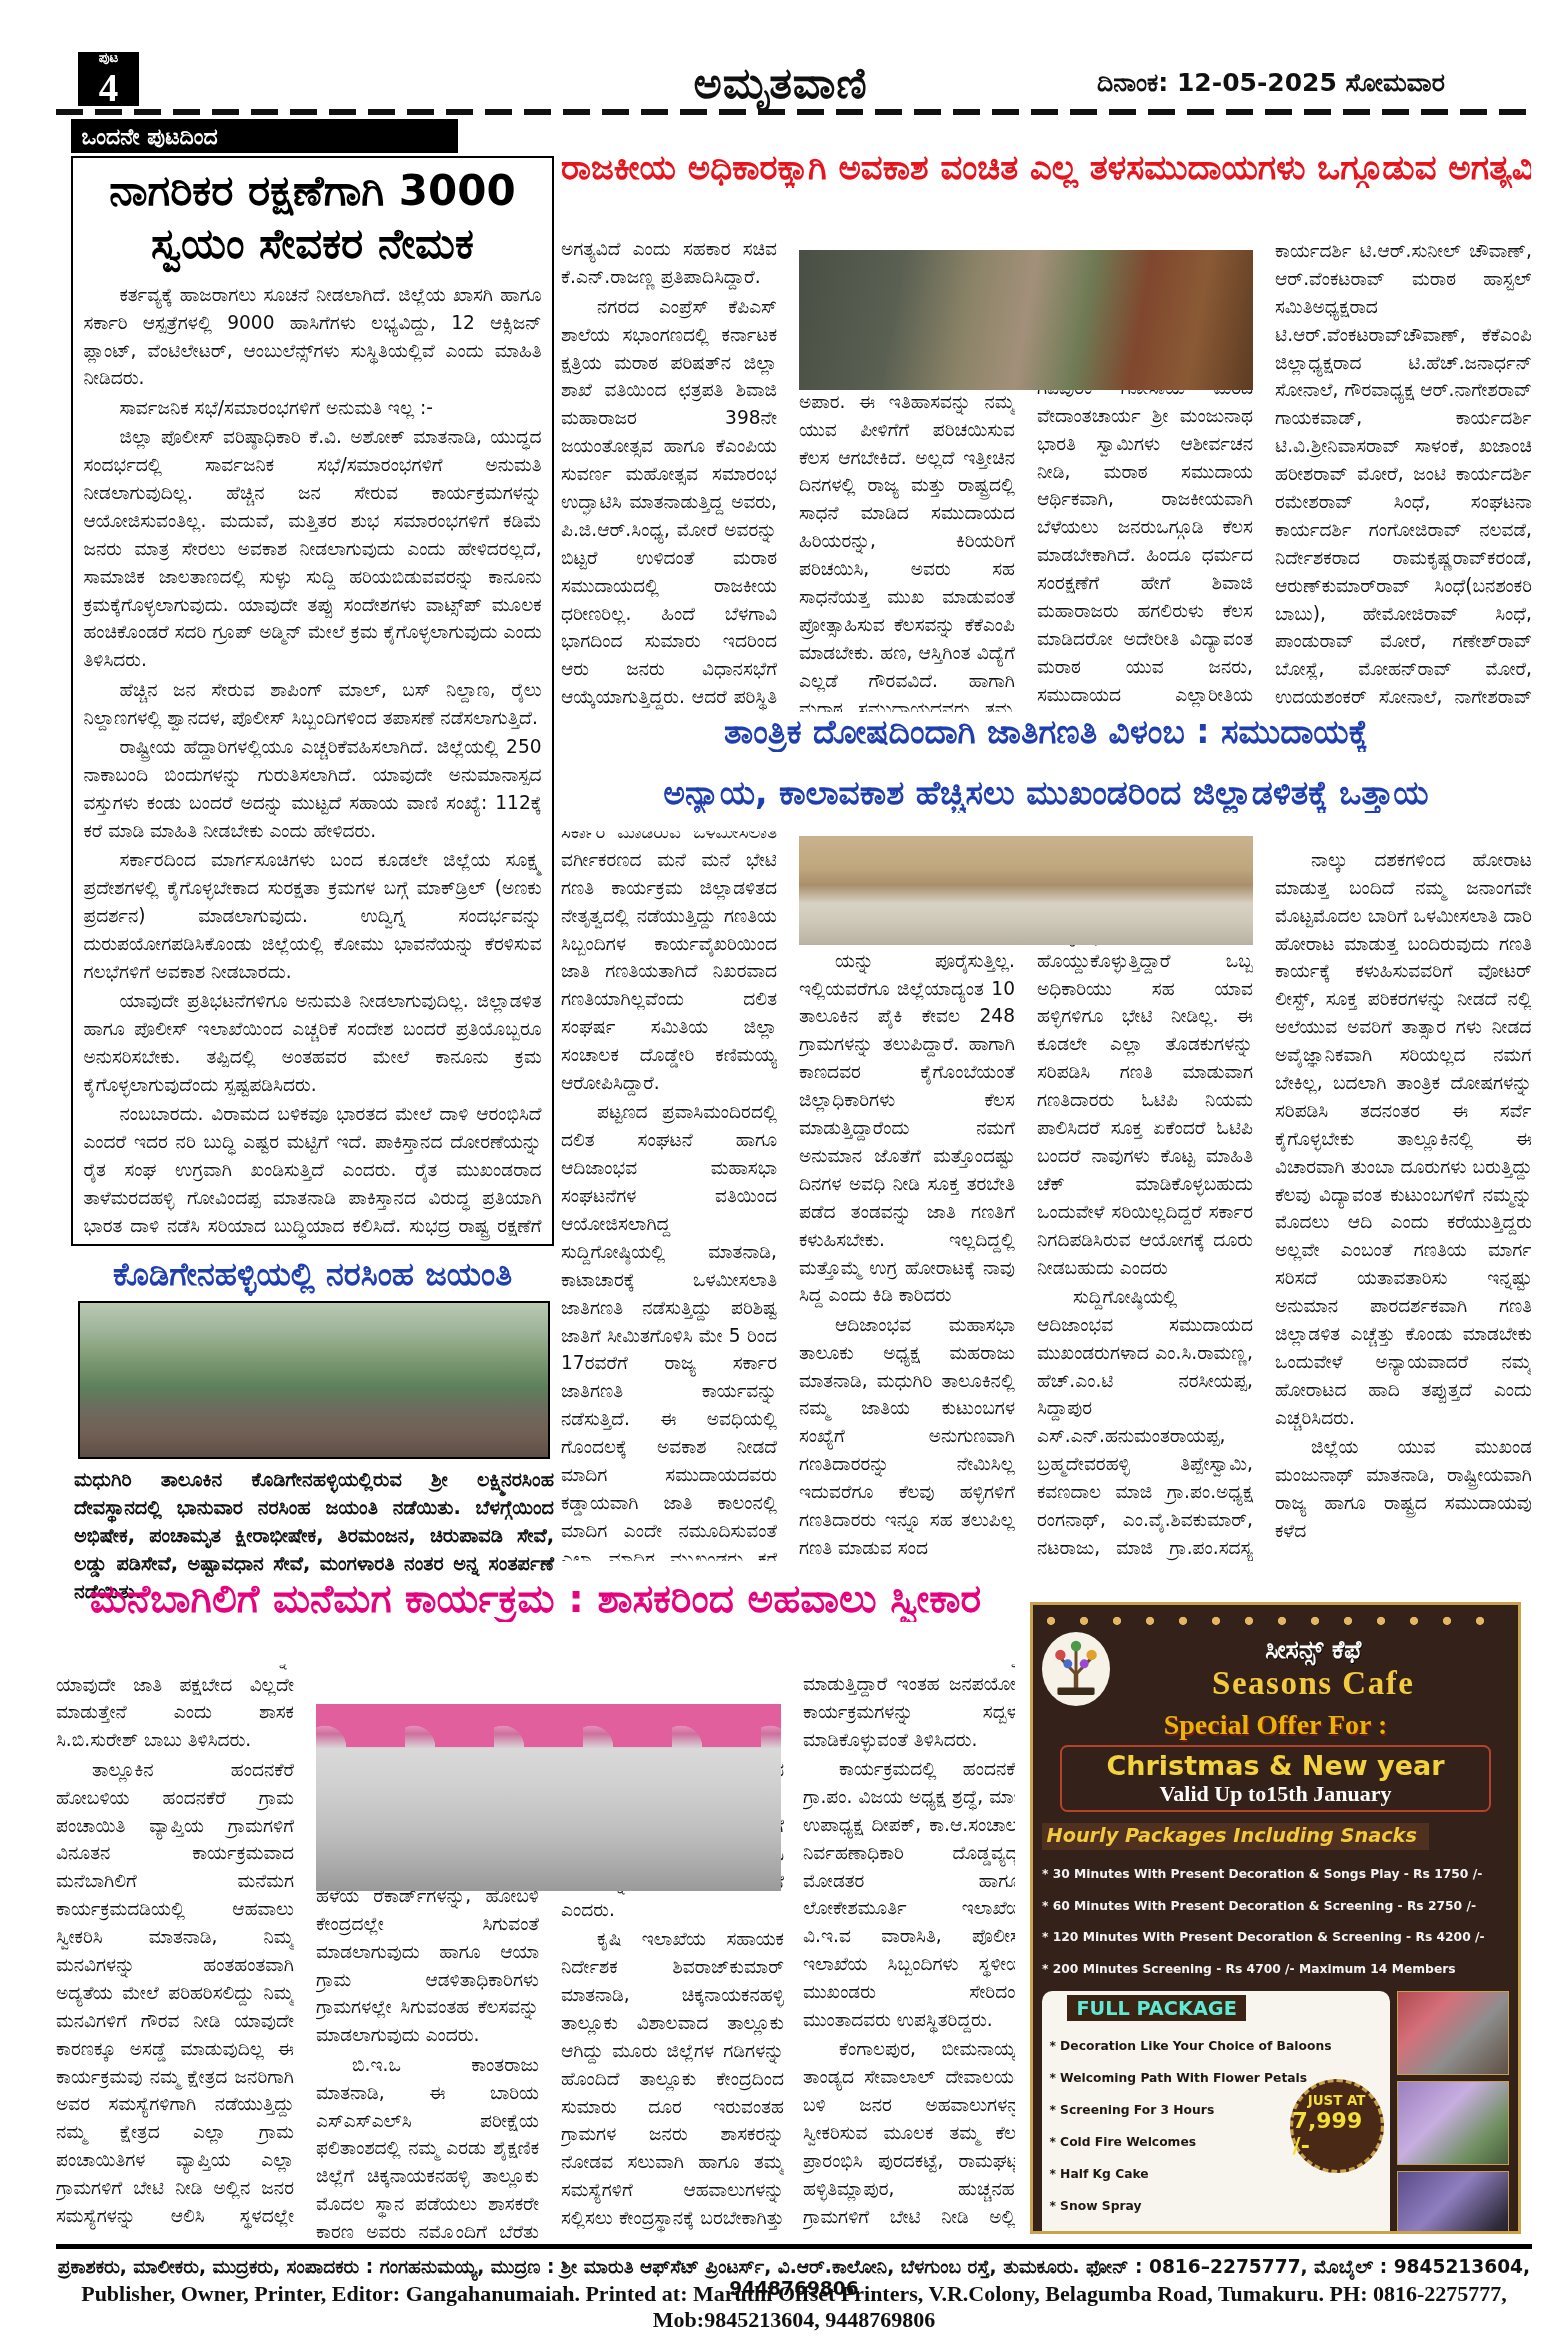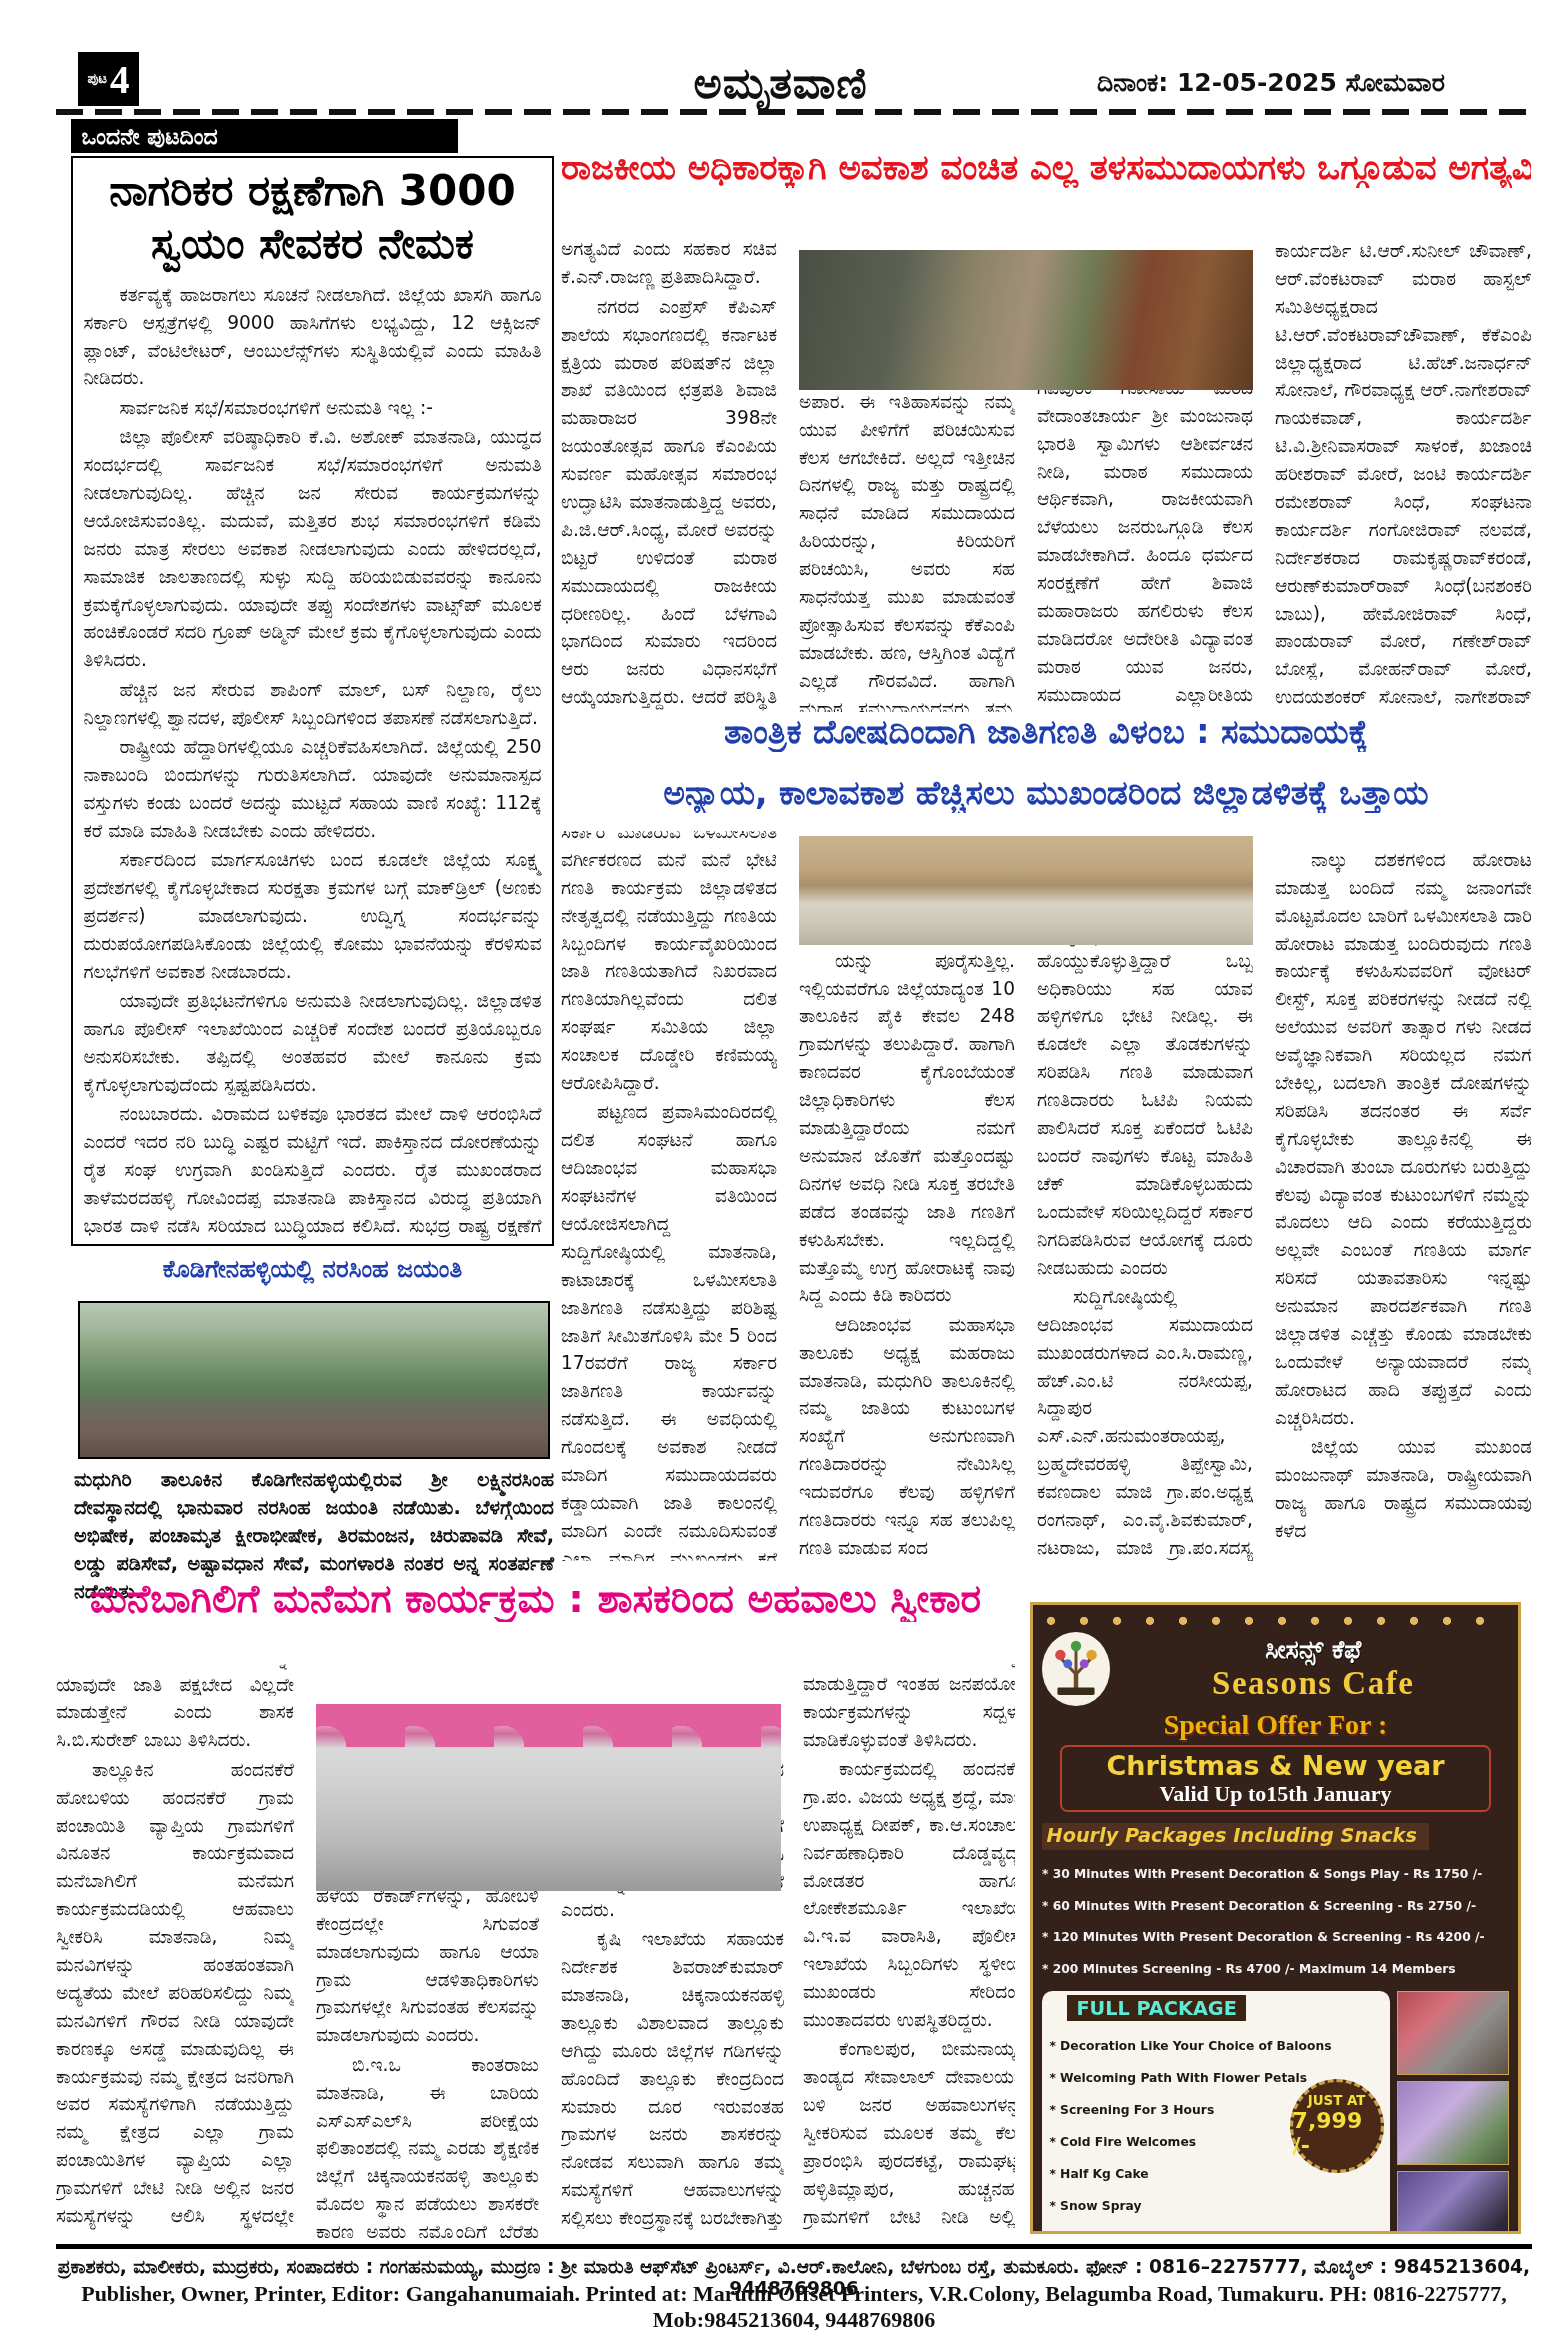--- a/index.html
+++ b/index.html
@@ -1,33 +1,33 @@
 <!DOCTYPE html>
 <html style="font-size:12px"><head>
 <meta charset="utf-8">
 <style>
   html,body{margin:0;padding:0;background:#e8e8e4;}
   #page{position:relative;width:1561px;height:2342px;background:#ffffff;font-family:"DejaVu Sans","Liberation Sans",sans-serif;color:#111;overflow:hidden;}
   .abs{position:absolute;}
   
-  #pagenum-box{left:78px;top:52px;width:61px;height:54px;background:#000;color:#fff;display:flex;align-items:center;justify-content:center;gap:3px;}
+  #pagenum-box{left:78px;top:52px;width:61px;height:54px;background:#000;color:#fff;display:flex;align-items:center;justify-content:center;gap:3px;flex-direction:column;}
   #pagenum-box .plabel{font-size:13.4px;font-weight:bold;line-height:1.05;display:flex;flex-direction:column;align-items:center;}
   #pagenum-box .pnum{font-size:39px;font-weight:bold;font-family:"Liberation Serif",serif;line-height:1;}
   #masthead{left:0;top:58px;width:1561px;text-align:center;font-size:43px;font-weight:bold;letter-spacing:0.7px;}
   #dateline{left:1063px;top:68px;width:416px;text-align:center;font-size:25px;font-weight:bold;}
   #dash-rule{left:56px;top:109px;width:1476px;height:6px;background:repeating-linear-gradient(90deg,#111 0 27px,transparent 27px 39px);}
   
   #kicker{left:71px;top:119px;width:387px;height:34px;background:#000;color:#fff;font-size:22px;font-weight:bold;display:flex;align-items:center;padding-left:10.4px;box-sizing:border-box;}
   #art1-box{left:71px;top:156px;width:483px;height:1090px;border:2.2px solid #000;box-sizing:border-box;overflow:hidden;padding:7.4px 10.4px;}
   .h-art1{text-align:center;font-size:42px;font-weight:bold;line-height:1.25;color:#000;}
   .bodytxt{font-size:18.6px;line-height:1.5;text-align:justify;}
   .bodytxt p{margin:0 0 1.5px 0;text-indent:36px;}
   .subhead1{text-align:center;font-size:30px;font-weight:bold;margin:12px 0 7.4px 0;}
   
-  #nara-head{left:71px;top:1255px;width:483px;text-align:center;font-size:24px;font-weight:bold;color:#1f3fae;}
+  #nara-head{left:71px;top:1255px;width:483px;text-align:center;font-size:32px;font-weight:bold;color:#1f3fae;}
   #nara-photo{left:78px;top:1301px;width:472px;height:158px;border:2.2px solid #000;box-sizing:border-box;background:
     linear-gradient(180deg,#b9c9b3 0%,#9fb49a 18%,#8aa37f 30%,#72936b 42%,#5d7f5b 55%,#6e6a5e 70%,#715f54 85%,#5d4f46 100%);overflow:hidden;}
   #nara-caption{left:74px;top:1466px;width:480px;font-size:19.3px;font-weight:bold;line-height:1.45;text-align:justify;}
   
   #art2-head{left:561px;top:147px;width:970px;text-align:center;font-size:34px;font-weight:bold;color:#e8131c;white-space:nowrap;overflow:hidden;}
   #art2-body{left:561px;top:236px;width:970px;height:476px;overflow:hidden;}
   .colwrap{display:flex;gap:22px;height:100%;align-items:center;}
   .ncol{overflow:hidden;}
   #art2-photo{width:100%;height:140px;margin:13.4px 0 10.4px 0;background:
     linear-gradient(100deg,#4a4f45 0%,#5a6052 22%,#8c8468 38%,#a3907a 50%,#6f7b55 62%,#80472e 74%,#8a5a35 86%,#5d3b22 100%);position:relative;overflow:hidden;}

